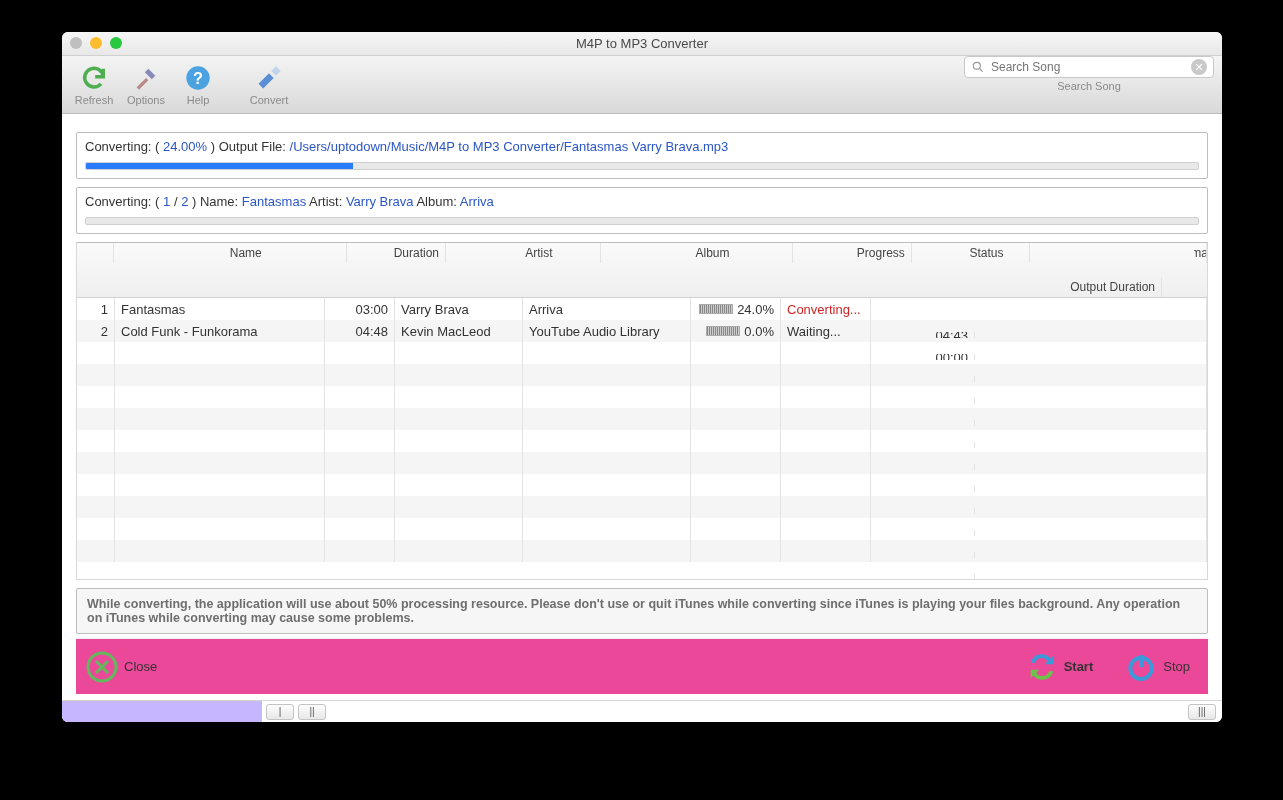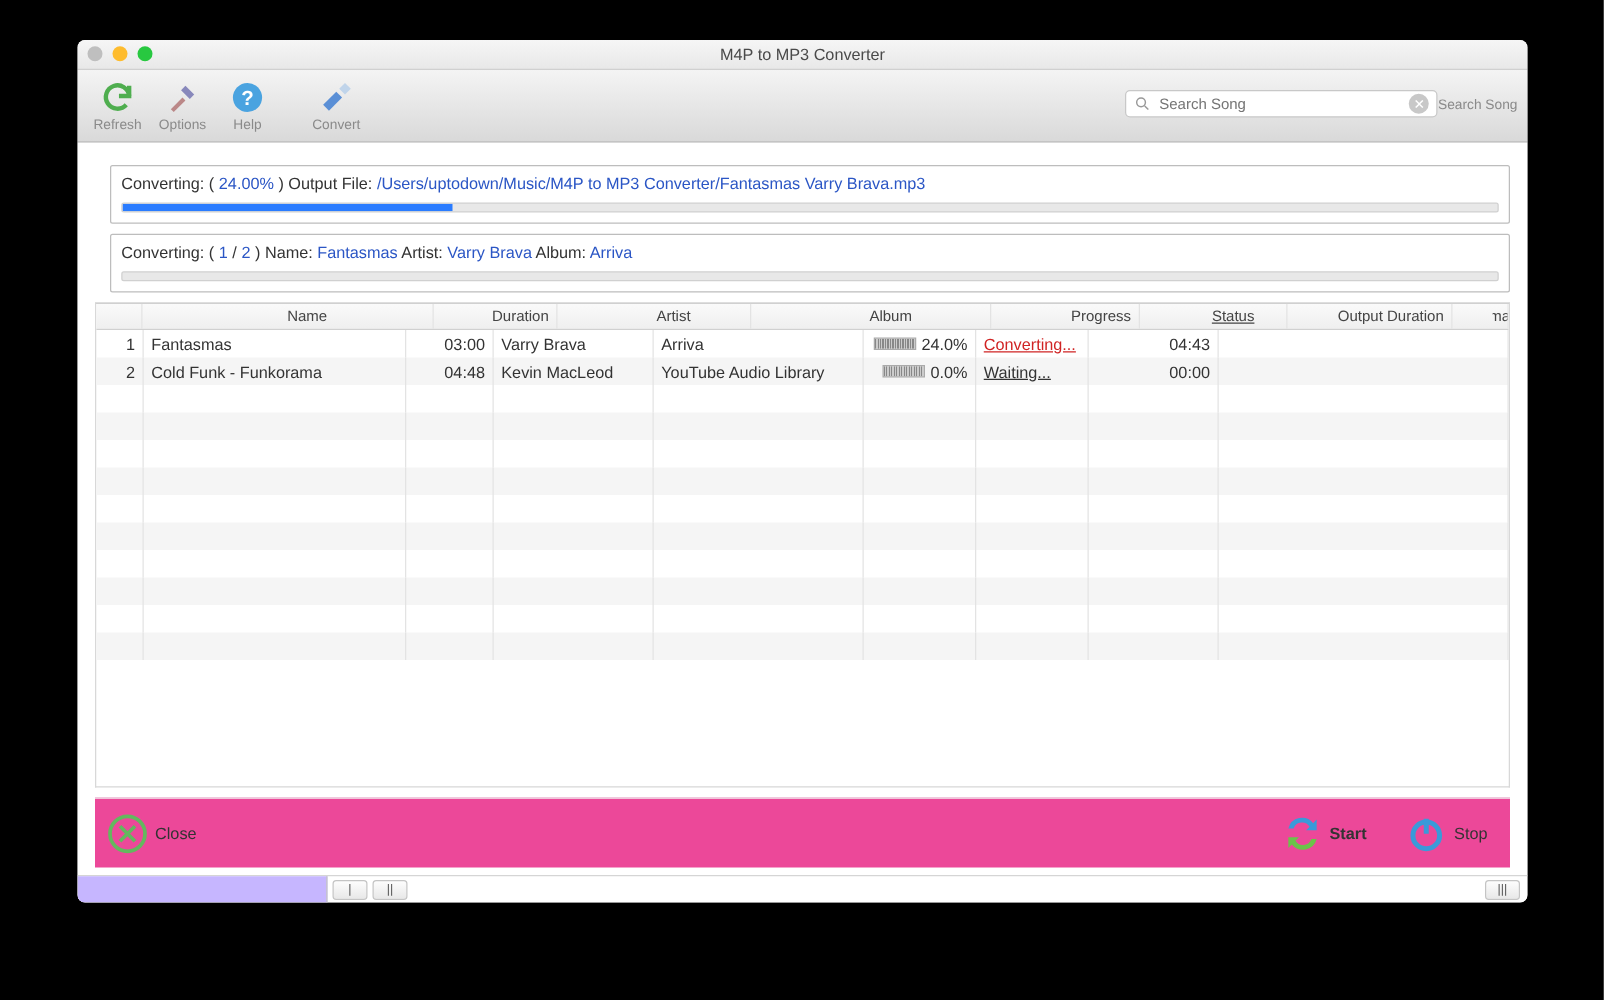--- a/index.html
+++ b/index.html
@@ -56,22 +56,22 @@
   }
   .tbtn {
     display:flex; flex-direction:column; align-items:center; justify-content:center;
     width: 52px; height: 54px;
     color:#8a8a8a; font-size:11px;
     cursor: default;
   }
   .tbtn svg { width:28px; height:28px; margin-bottom:2px; }
   .tbtn.wide { width: 90px; }
   .searchwrap {
-    position:absolute; right:8px; top:16px;
-    display:flex; flex-direction:row; align-items:center;
+    position:absolute; right:8px; top:0;
+    display:flex; flex-direction:column; align-items:center;
   }
   .searchbox {
     width: 250px; height: 22px;
     background:#fff; border:1px solid #c8c8c8; border-radius:4px;
     display:flex; align-items:center; padding:0 6px; gap:6px;
   }
   .searchbox input { flex:1; border:none; outline:none; font-size:12px; color:#666; background:transparent; }
   .searchbox .clear { width:16px; height:16px; border-radius:50%; background:#c8c8c8; color:#fff; font-size:11px; display:flex; align-items:center; justify-content:center; cursor:pointer;}
   .searchlabel { font-size:11px; color:#8a8a8a; margin-top:2px; }
   .content {
@@ -80,21 +80,20 @@
     padding: 18px 14px 6px 14px;
     display:flex; flex-direction:column;
     overflow:hidden;
   }
   .panel {
     border:1px solid #bdbdbd;
     border-radius:2px;
     padding:6px 8px 8px 8px;
     margin-bottom:8px;
     background:#fff;
-    margin-left:12px;
   }
   .panel-row { font-size:13px; color:#333; }
   .link { color:#2b56c5; }
   .progressbar {
     margin-top:8px;
     height:8px;
     background:#e8e8e8;
     border:1px solid #d0d0d0;
     border-radius:2px;
     position:relative;
@@ -124,22 +123,22 @@
   }
   .th { justify-content:center; height:20px; }
   .trow { height:22px; font-size:13px; }
   .trow:nth-child(even){ background:#f5f5f5; }
   .c-idx{width:38px; justify-content:flex-end;}
   .c-name{width:210px;}
   .c-dur{width:70px; justify-content:flex-end;}
   .c-art{width:128px;}
   .c-alb{width:168px;}
   .c-prog{width:90px; justify-content:flex-end; gap:4px;}
-  .c-stat{width:90px;text-decoration:underline;}
-  .c-odur{width:104px; justify-content:flex-end;}
+  .c-stat{width:90px;}
+  .c-odur{width:104px; justify-content:flex-end;margin-top:34px;}
   .c-rem{flex:1;}
   .status-converting{ color:#d02424; }
   .miniprog { width:34px; height:10px; border:1px solid #aaa; background:repeating-linear-gradient(90deg,#888 0 1px,#ccc 1px 2px); }
   .notice {
     border:1px solid #bdbdbd;
     border-radius:2px;
     background:#f6f6f6;
     padding:8px 10px;
     font-size:12.5px;
     font-weight:600;
@@ -399,20 +398,21 @@
             <div class="td c-art"></div>
             <div class="td c-alb"></div>
             <div class="td c-prog"></div>
             <div class="td c-stat"></div>
             <div class="td c-odur"></div>
             <div class="td c-rem"></div>
           </div>
         </div>
     </div>
 
+    <div class="notice">While converting, the application will use about 50% processing resource. Please don't use or quit iTunes while converting since iTunes is playing your files background. Any operation on iTunes while converting may cause some problems.</div>
 
     <div class="footer">
       <div class="fbtn">
         <div class="biconwrap">
           <svg width="32" height="32" viewBox="0 0 32 32">
               <circle cx="16" cy="16" r="14" fill="none" stroke="#63b85e" stroke-width="3"></circle>
               <path d="M10 10l12 12M22 10L10 22" stroke="#63b85e" stroke-width="3"></path>
             </svg>
         </div>
         <span>Close</span>

